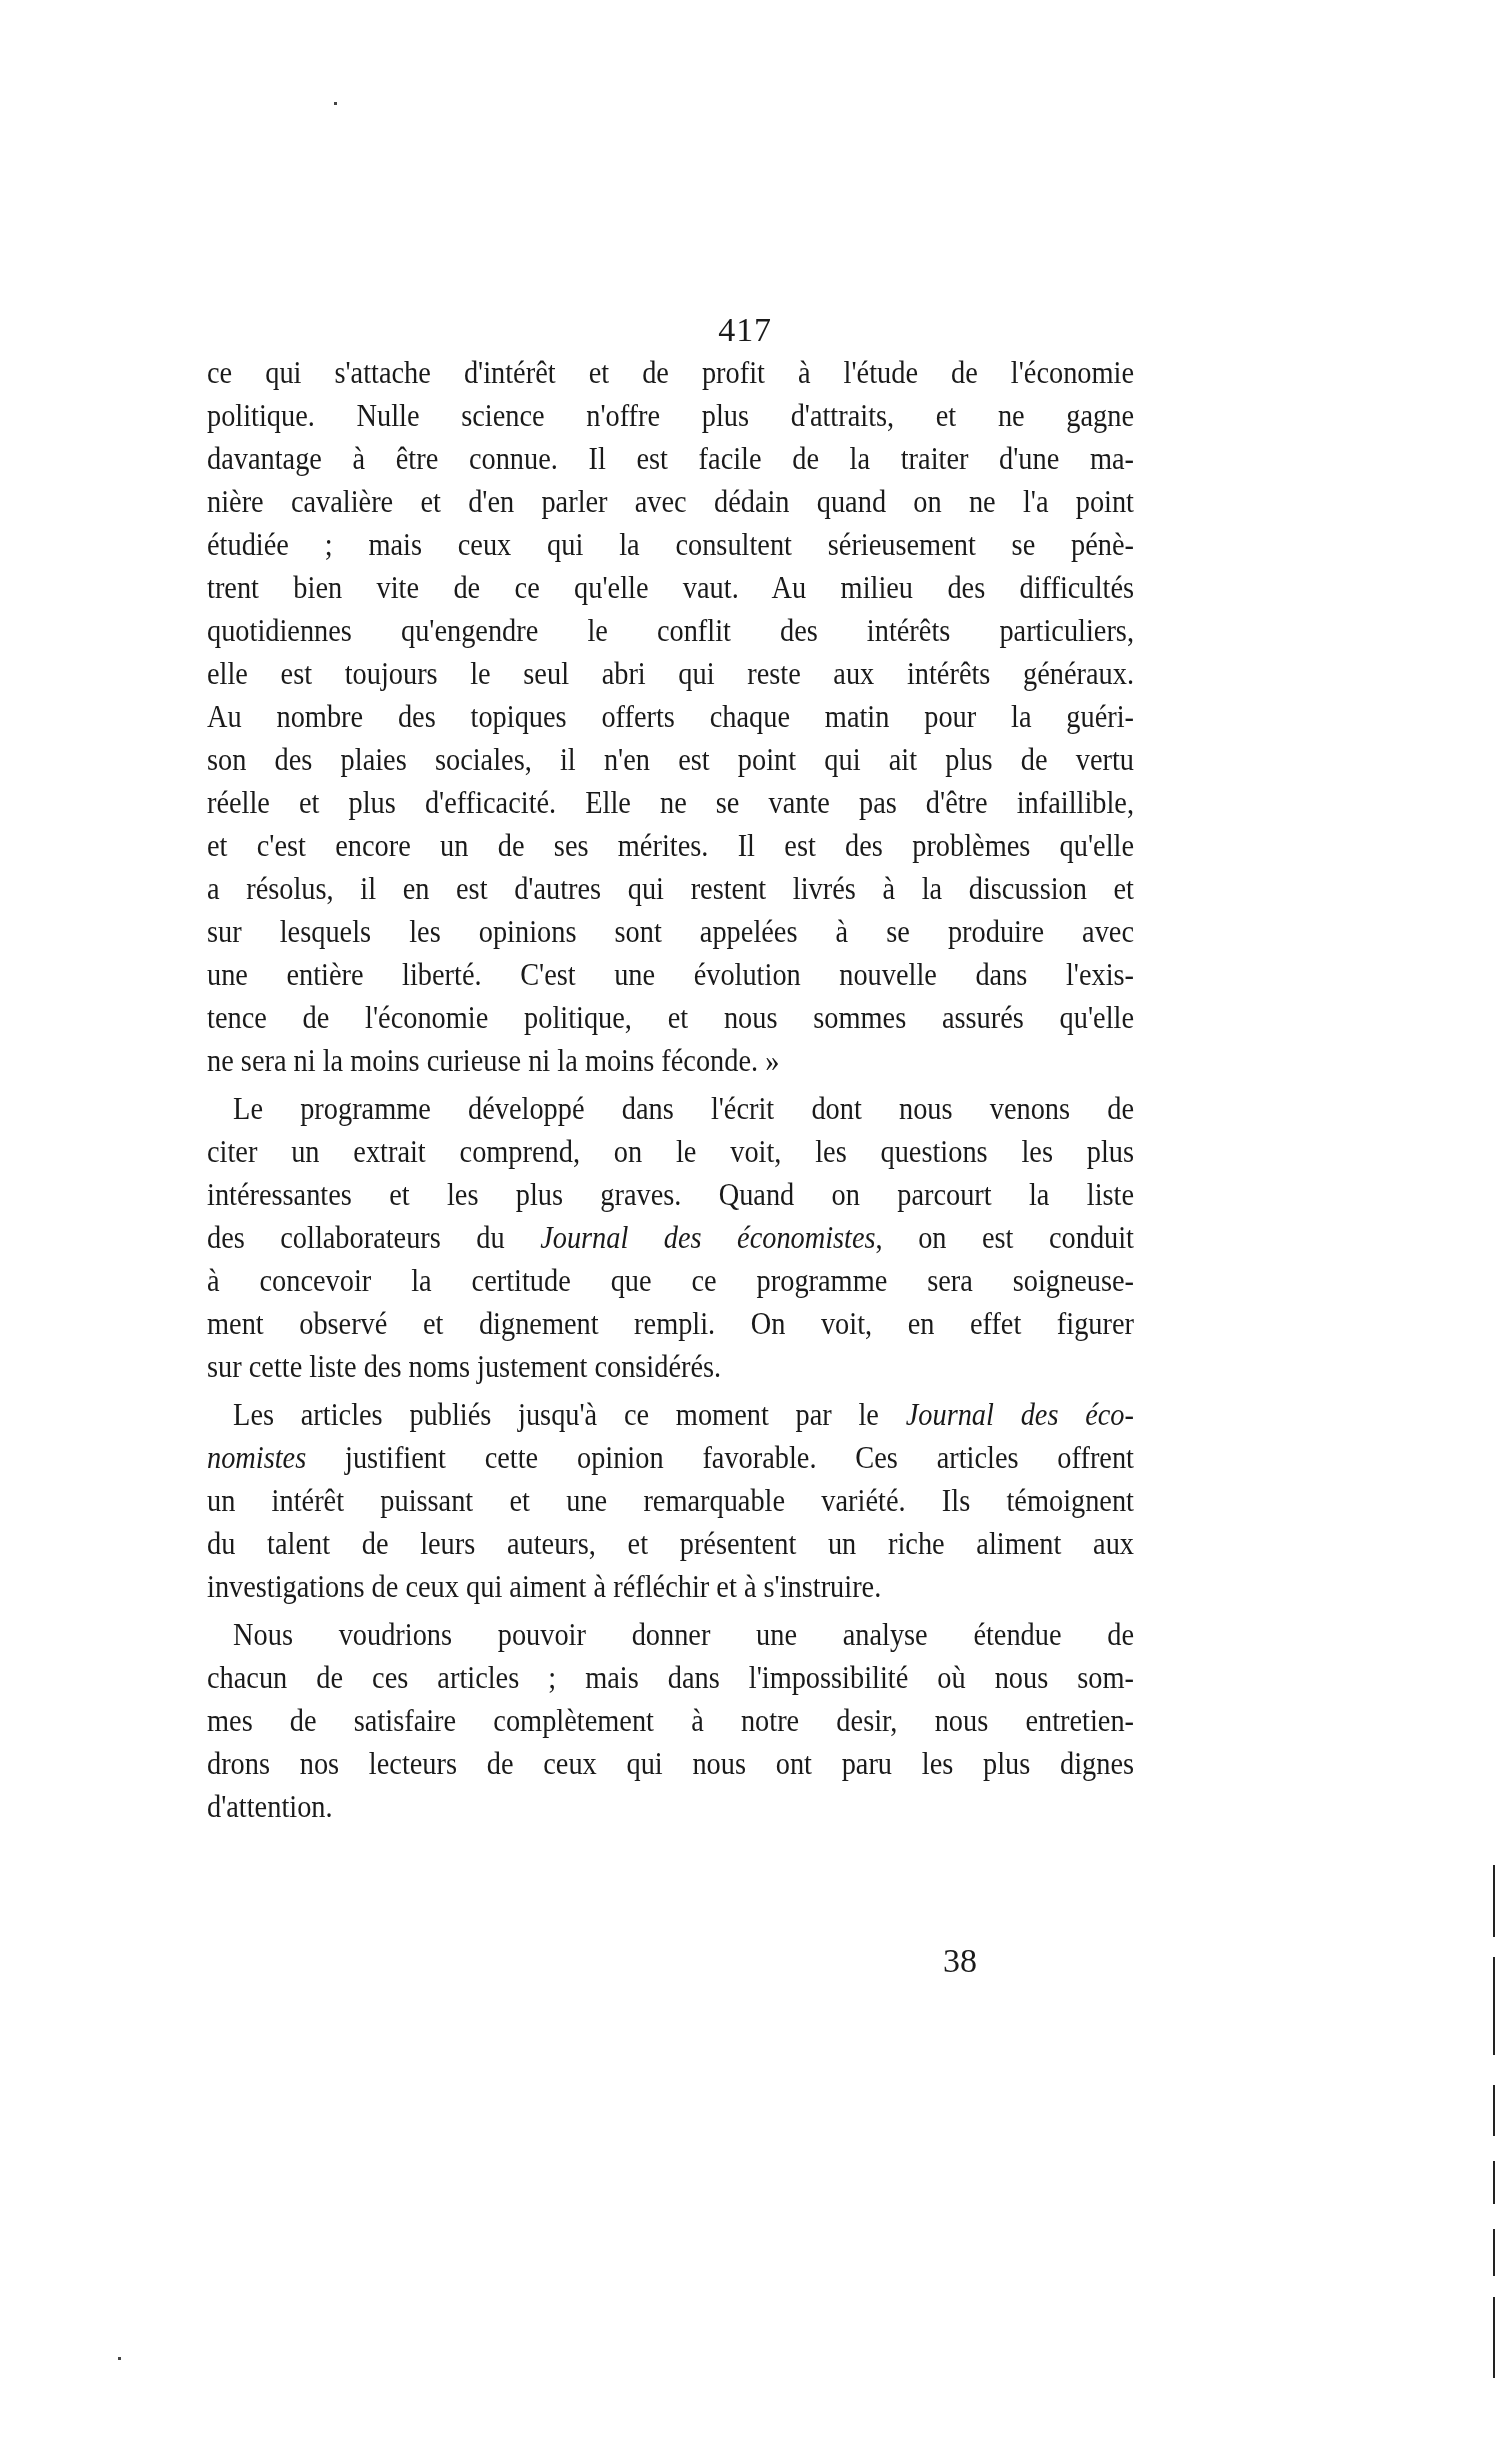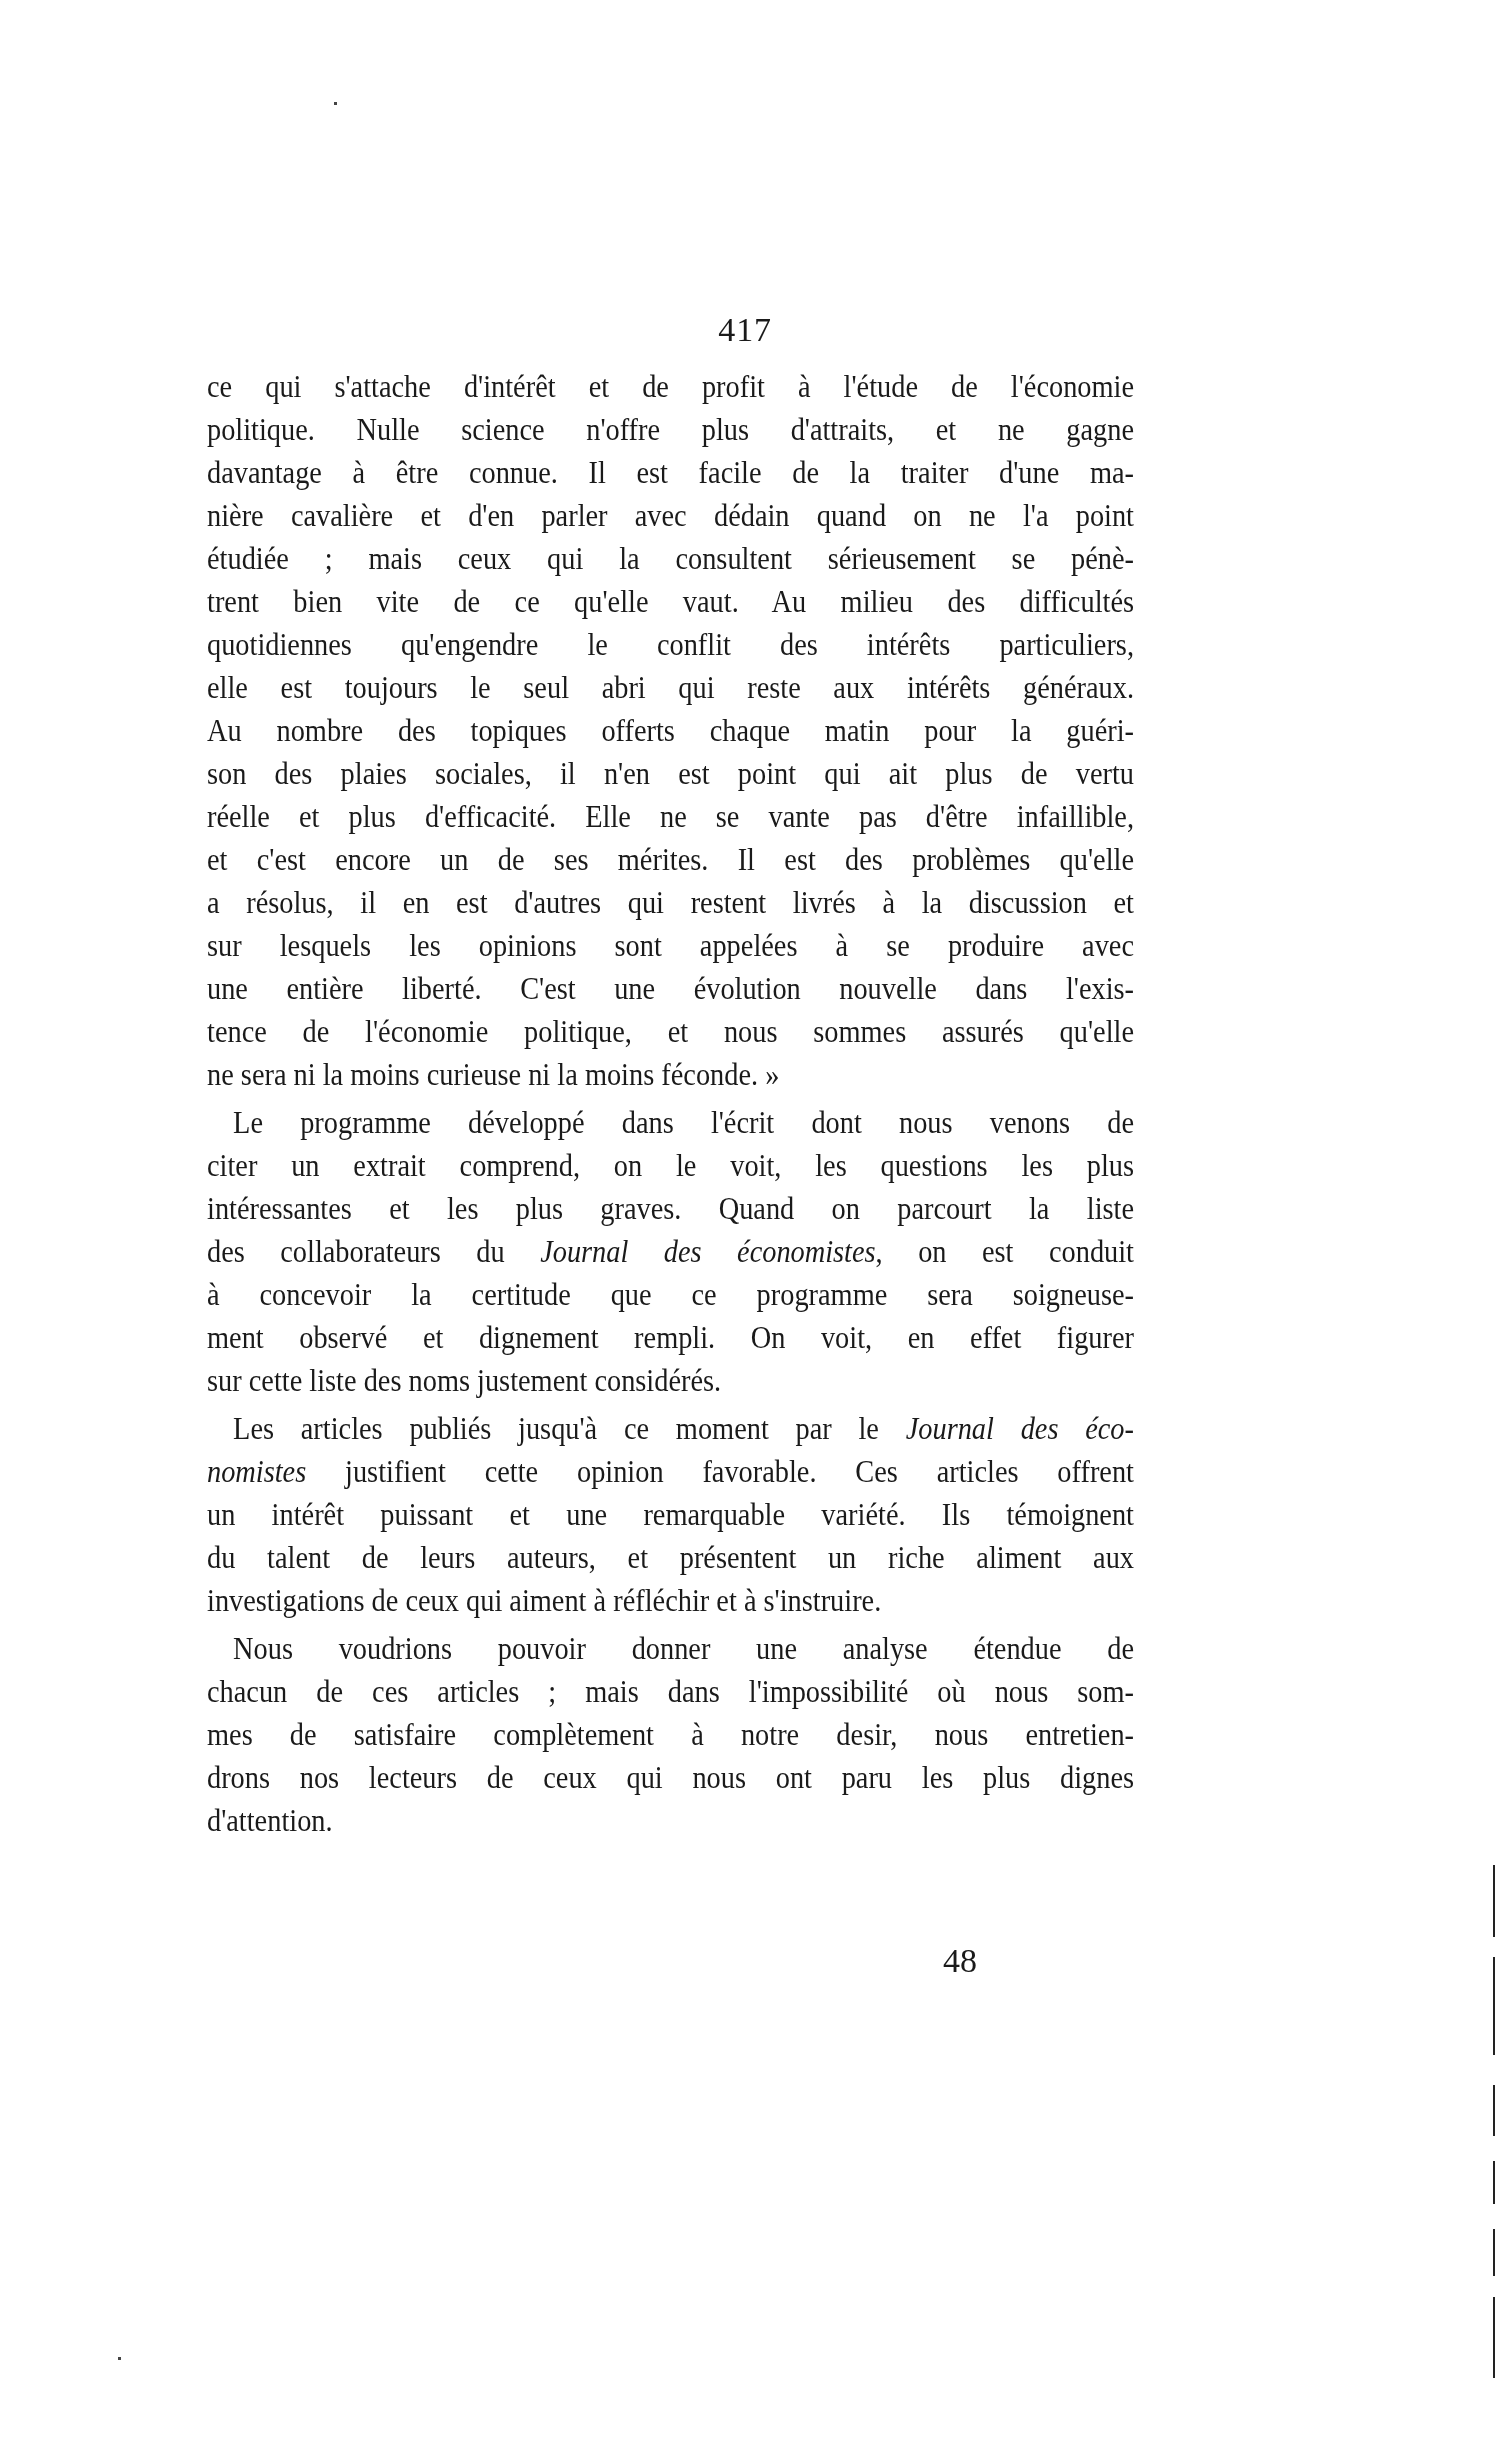--- a/index.html
+++ b/index.html
@@ -7,21 +7,21 @@
     width: 1497px; height: 2462px; position: relative; overflow: hidden;
     font-family: "Liberation Serif", "DejaVu Serif", serif;
     color: #1a1a1a;
   }
   .page-number-top {
     position: absolute; left: 0; width: 1497px; top: 311px;
     text-align: center; font-size: 34px; letter-spacing: 0.9px;
     transform: translateX(-3.4px);
   }
   .body-text {
-    position: absolute; left: 207px; top: 365px; width: 927px;
+    position: absolute; left: 207px; top: 351px; width: 927px;
   }
   .line {
     display: block; white-space: nowrap; height: 43px; line-height: 43px;
     font-size: 31.5px; text-align: justify; text-align-last: justify;
     transform: scaleX(0.90); transform-origin: left center; width: 1030px;
   }
   .line.last { text-align-last: left; }
   .line.indent { padding-left: 29px; box-sizing: border-box; }
   .para-gap { display: block; height: 5.1px; }
   .it { font-style: italic; }
@@ -78,21 +78,21 @@
       </div>
       <span class="para-gap"></span>
       <div>
         <span class="line indent">Nous voudrions pouvoir donner une analyse étendue de</span>
         <span class="line">chacun de ces articles ; mais dans l'impossibilité où nous som-</span>
         <span class="line">mes de satisfaire complètement à notre desir, nous entretien-</span>
         <span class="line">drons nos lecteurs de ceux qui nous ont paru les plus dignes</span>
         <span class="line last">d'attention.</span>
       </div>
     </div>
-  <div class="page-number-bottom">48</div>
+  <div class="page-number-bottom">38</div>
 
   <div class="scan-line" style="top:1865px;height:72px;"></div>
   <div class="scan-line" style="top:1957px;height:98px;"></div>
   <div class="scan-line" style="top:2085px;height:51px;"></div>
   <div class="scan-line" style="top:2161px;height:43px;"></div>
   <div class="scan-line" style="top:2229px;height:47px;"></div>
   <div class="scan-line" style="top:2297px;height:81px;"></div>
   <div class="speck" style="left:334px;top:102px;width:3.4px;height:2.6px;"></div>
   <div class="speck" style="left:118px;top:2357px;width:3.4px;height:3.4px;"></div>
 </div>

